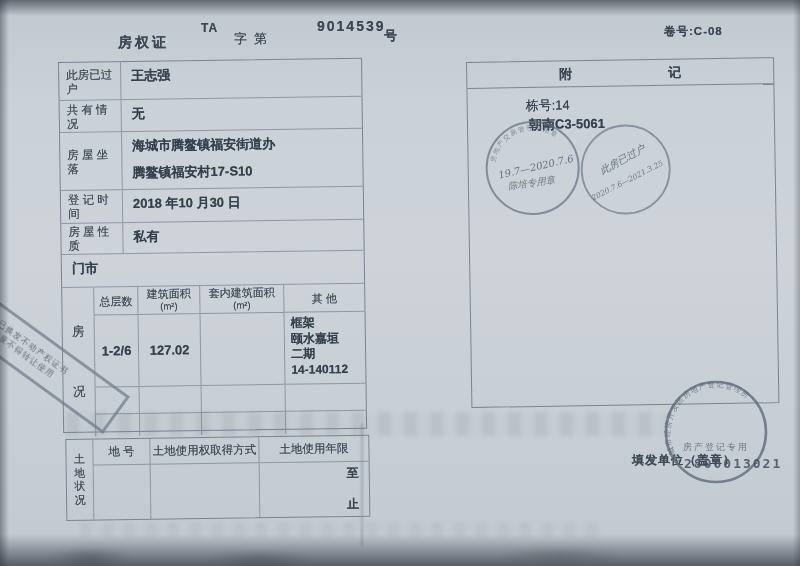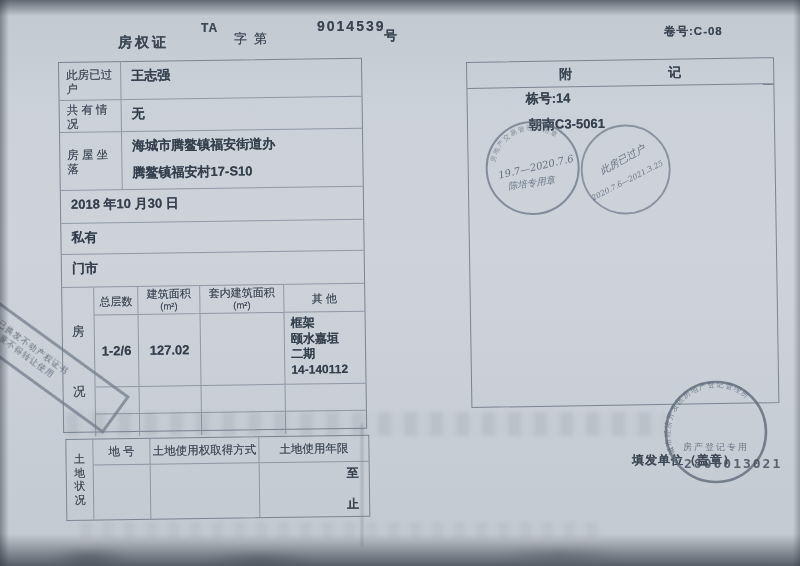--- a/index.html
+++ b/index.html
@@ -47,21 +47,21 @@
   .lhead{display:flex;align-items:center;justify-content:center;font-size:11.5px;color:#414c59;}
   .tenure-cell{position:relative;}
   .tenure-from{position:absolute;top:3px;right:10px;font-size:12px;font-weight:bold;color:#3a4653;}
   .tenure-to{position:absolute;bottom:3px;right:10px;font-size:12px;font-weight:bold;color:#3a4653;}
 
   
   .annex{left:466px;top:62px;width:306px;height:344px;border:1.3px solid rgba(118,129,143,0.95);
          transform:rotate(-0.9deg);transform-origin:0 0;}
   .annex-head{height:25px;border-bottom:1.2px solid rgba(118,129,143,0.95);display:flex;justify-content:center;
               gap:96px;align-items:center;font-size:13px;font-weight:bold;color:#3a4653;}
-  .annex-bno{position:absolute;left:58px;top:28px;font-size:13px;font-weight:bold;color:#35414f;}
+  .annex-bno{position:absolute;left:58px;top:35px;font-size:13px;font-weight:normal;color:#35414f;}
   .annex-orient{position:absolute;left:61px;top:54px;font-size:13px;font-weight:bold;color:#35414f;}
   .stampL{position:absolute;left:15px;top:57px;}
   .stampR{position:absolute;left:110px;top:62px;}
 
   
   .diag{left:-14px;top:292px;width:178px;height:46px;border:3px solid rgba(112,123,138,0.72);
         transform:rotate(36deg);transform-origin:0 0;display:flex;flex-direction:column;justify-content:center;
         padding:2px 6px;box-sizing:border-box;filter:blur(0.4px);}
   .diag div{font-size:8.5px;letter-spacing:1px;color:rgba(85,96,113,0.9);line-height:11px;white-space:nowrap;}
 
@@ -115,23 +115,25 @@
         <div class="fv ptext">无</div>
       </div>
       <div class="frow" style="height:57px">
         <div class="fl ptext">房 屋 坐 落</div>
         <div class="fv">
           <div class="ptext">海城市腾鳌镇福安街道办</div>
           <div class="ptext line2">腾鳌镇福安村17-S10</div>
         </div>
       </div>
       <div class="frow" style="height:32px">
+        <div class="fl ptext">登 记 时 间</div>
         <div class="fv ptext">2018 年10 月30 日</div>
       </div>
       <div class="frow" style="height:30px">
+        <div class="fl ptext">房 屋 性 质</div>
         <div class="fv ptext">私有</div>
       </div>
       <div class="frow" style="height:32px">
         <div class="fv ptext">门市</div>
       </div>
 
       <div class="hgrid">
         <div class="cell br sidecol">
           <span class="ptext">房</span>
           <span class="ptext">况</span>

